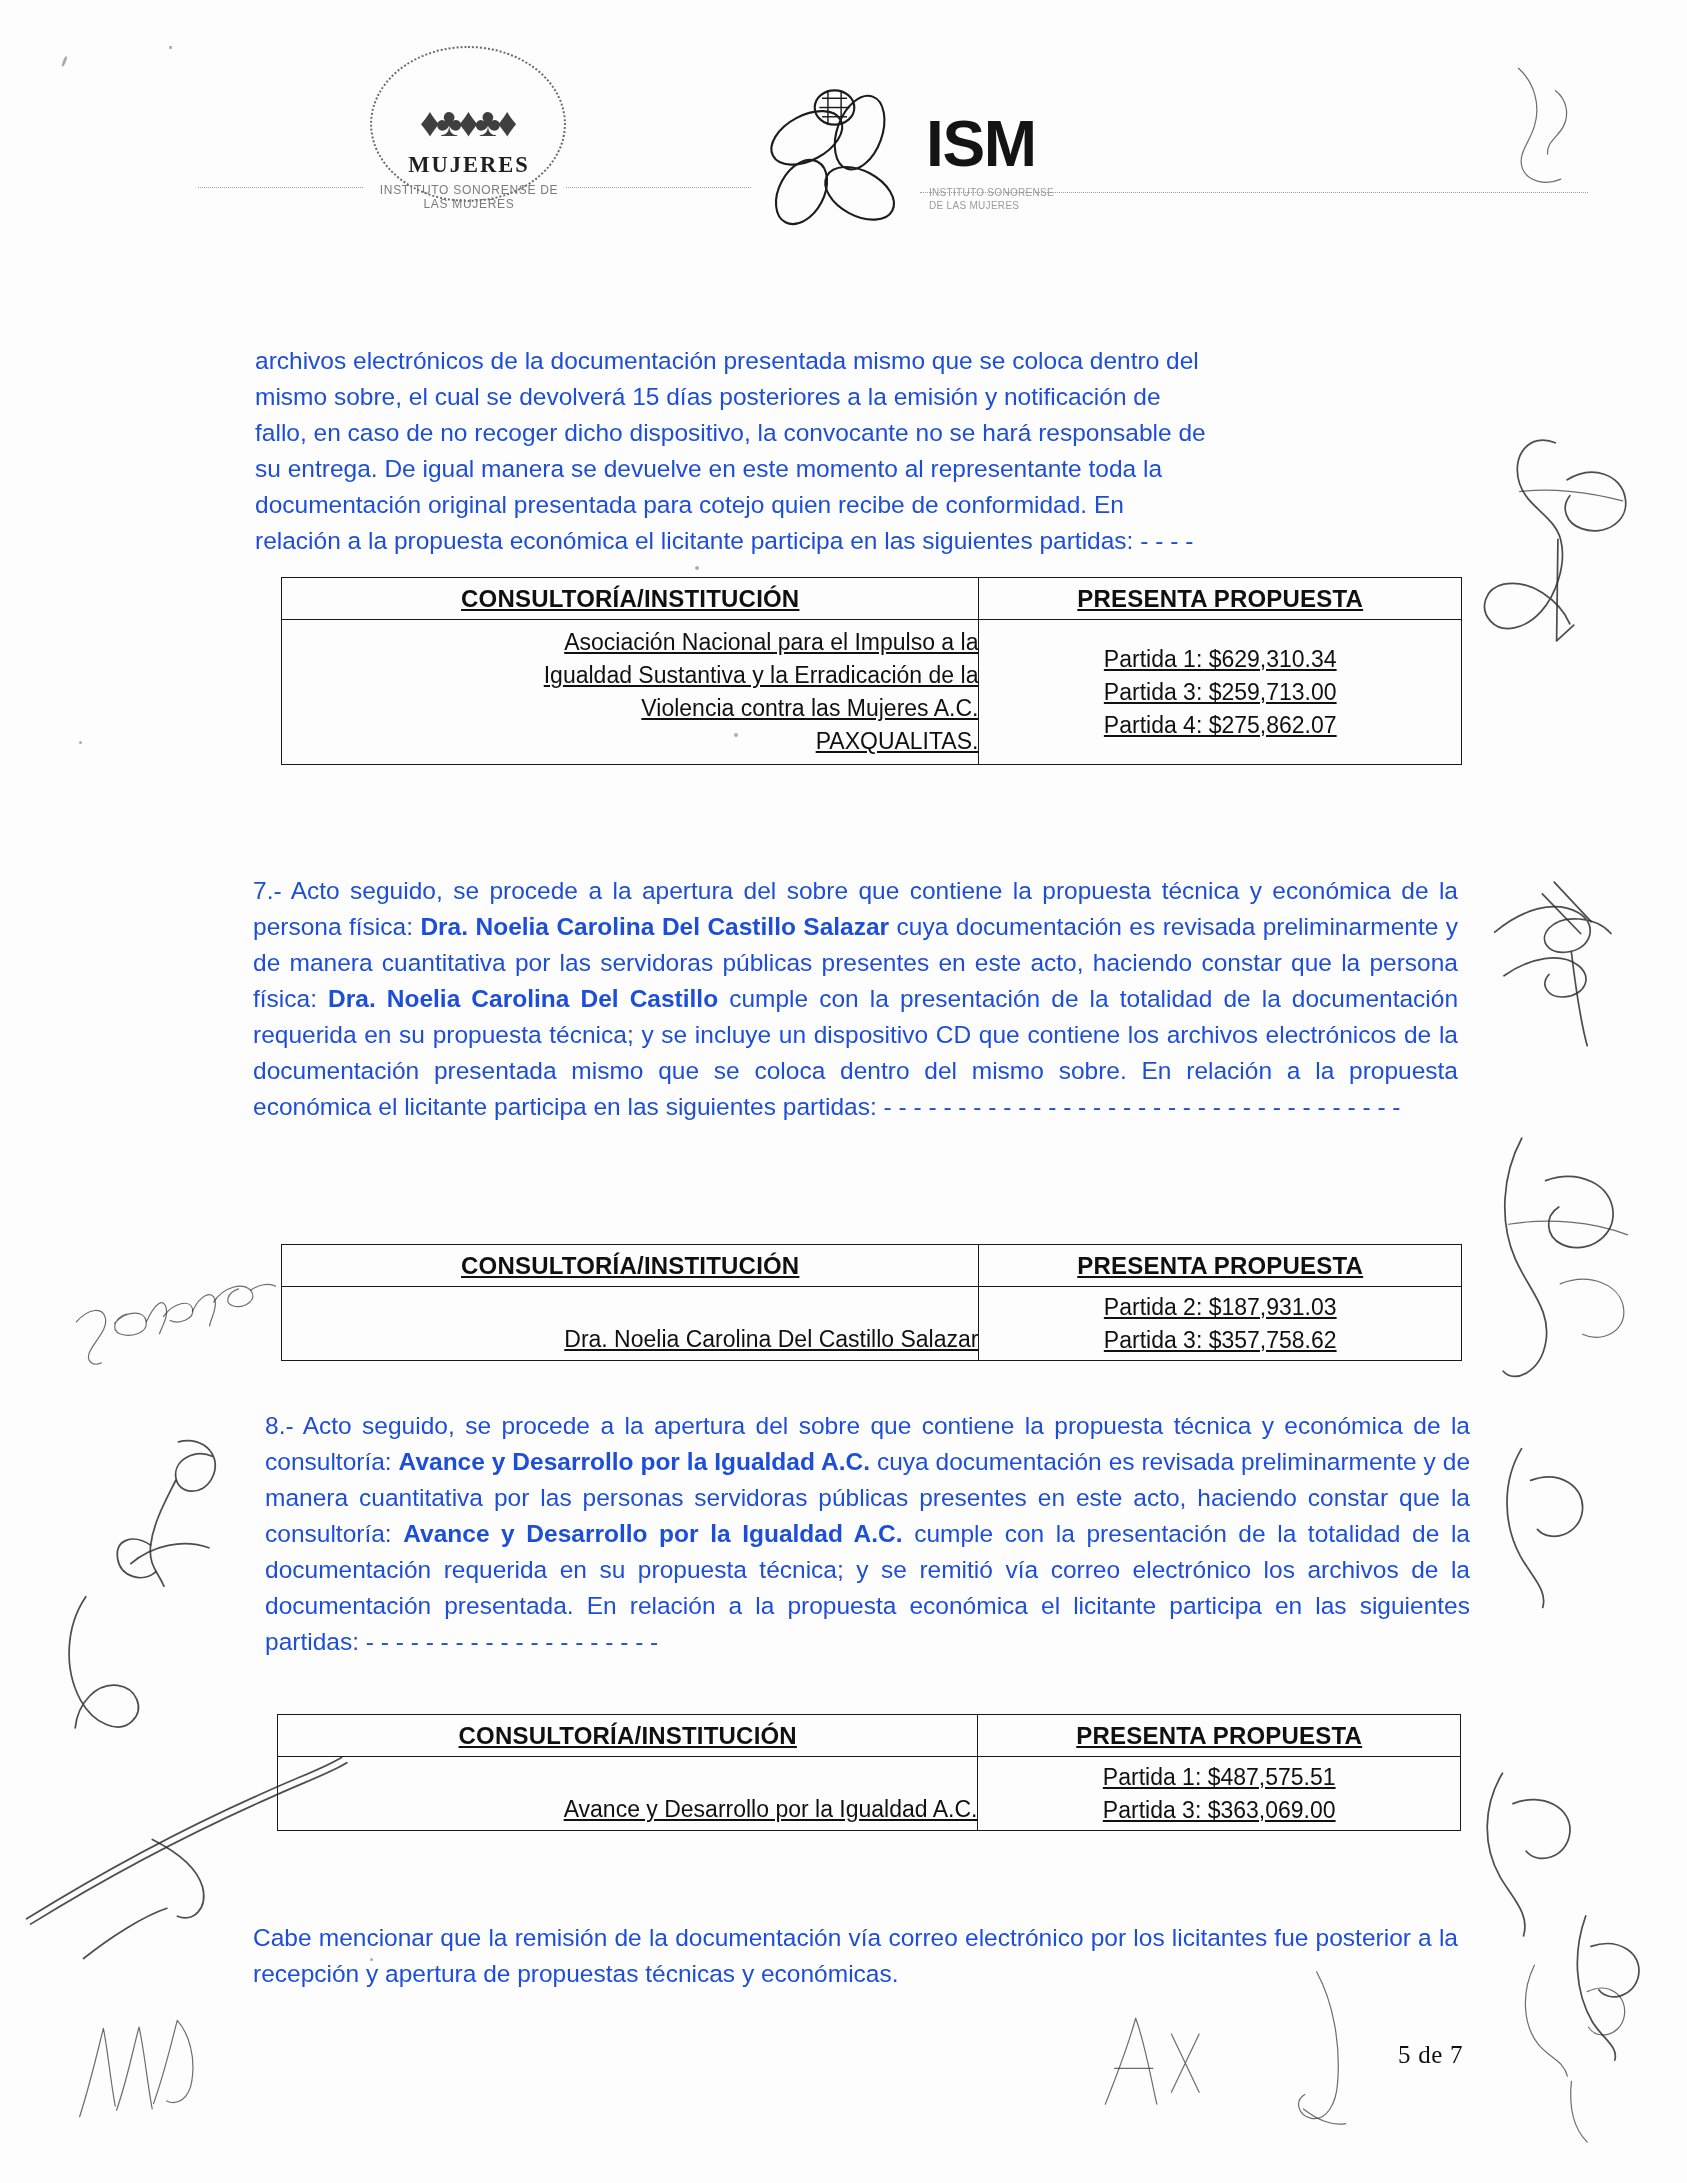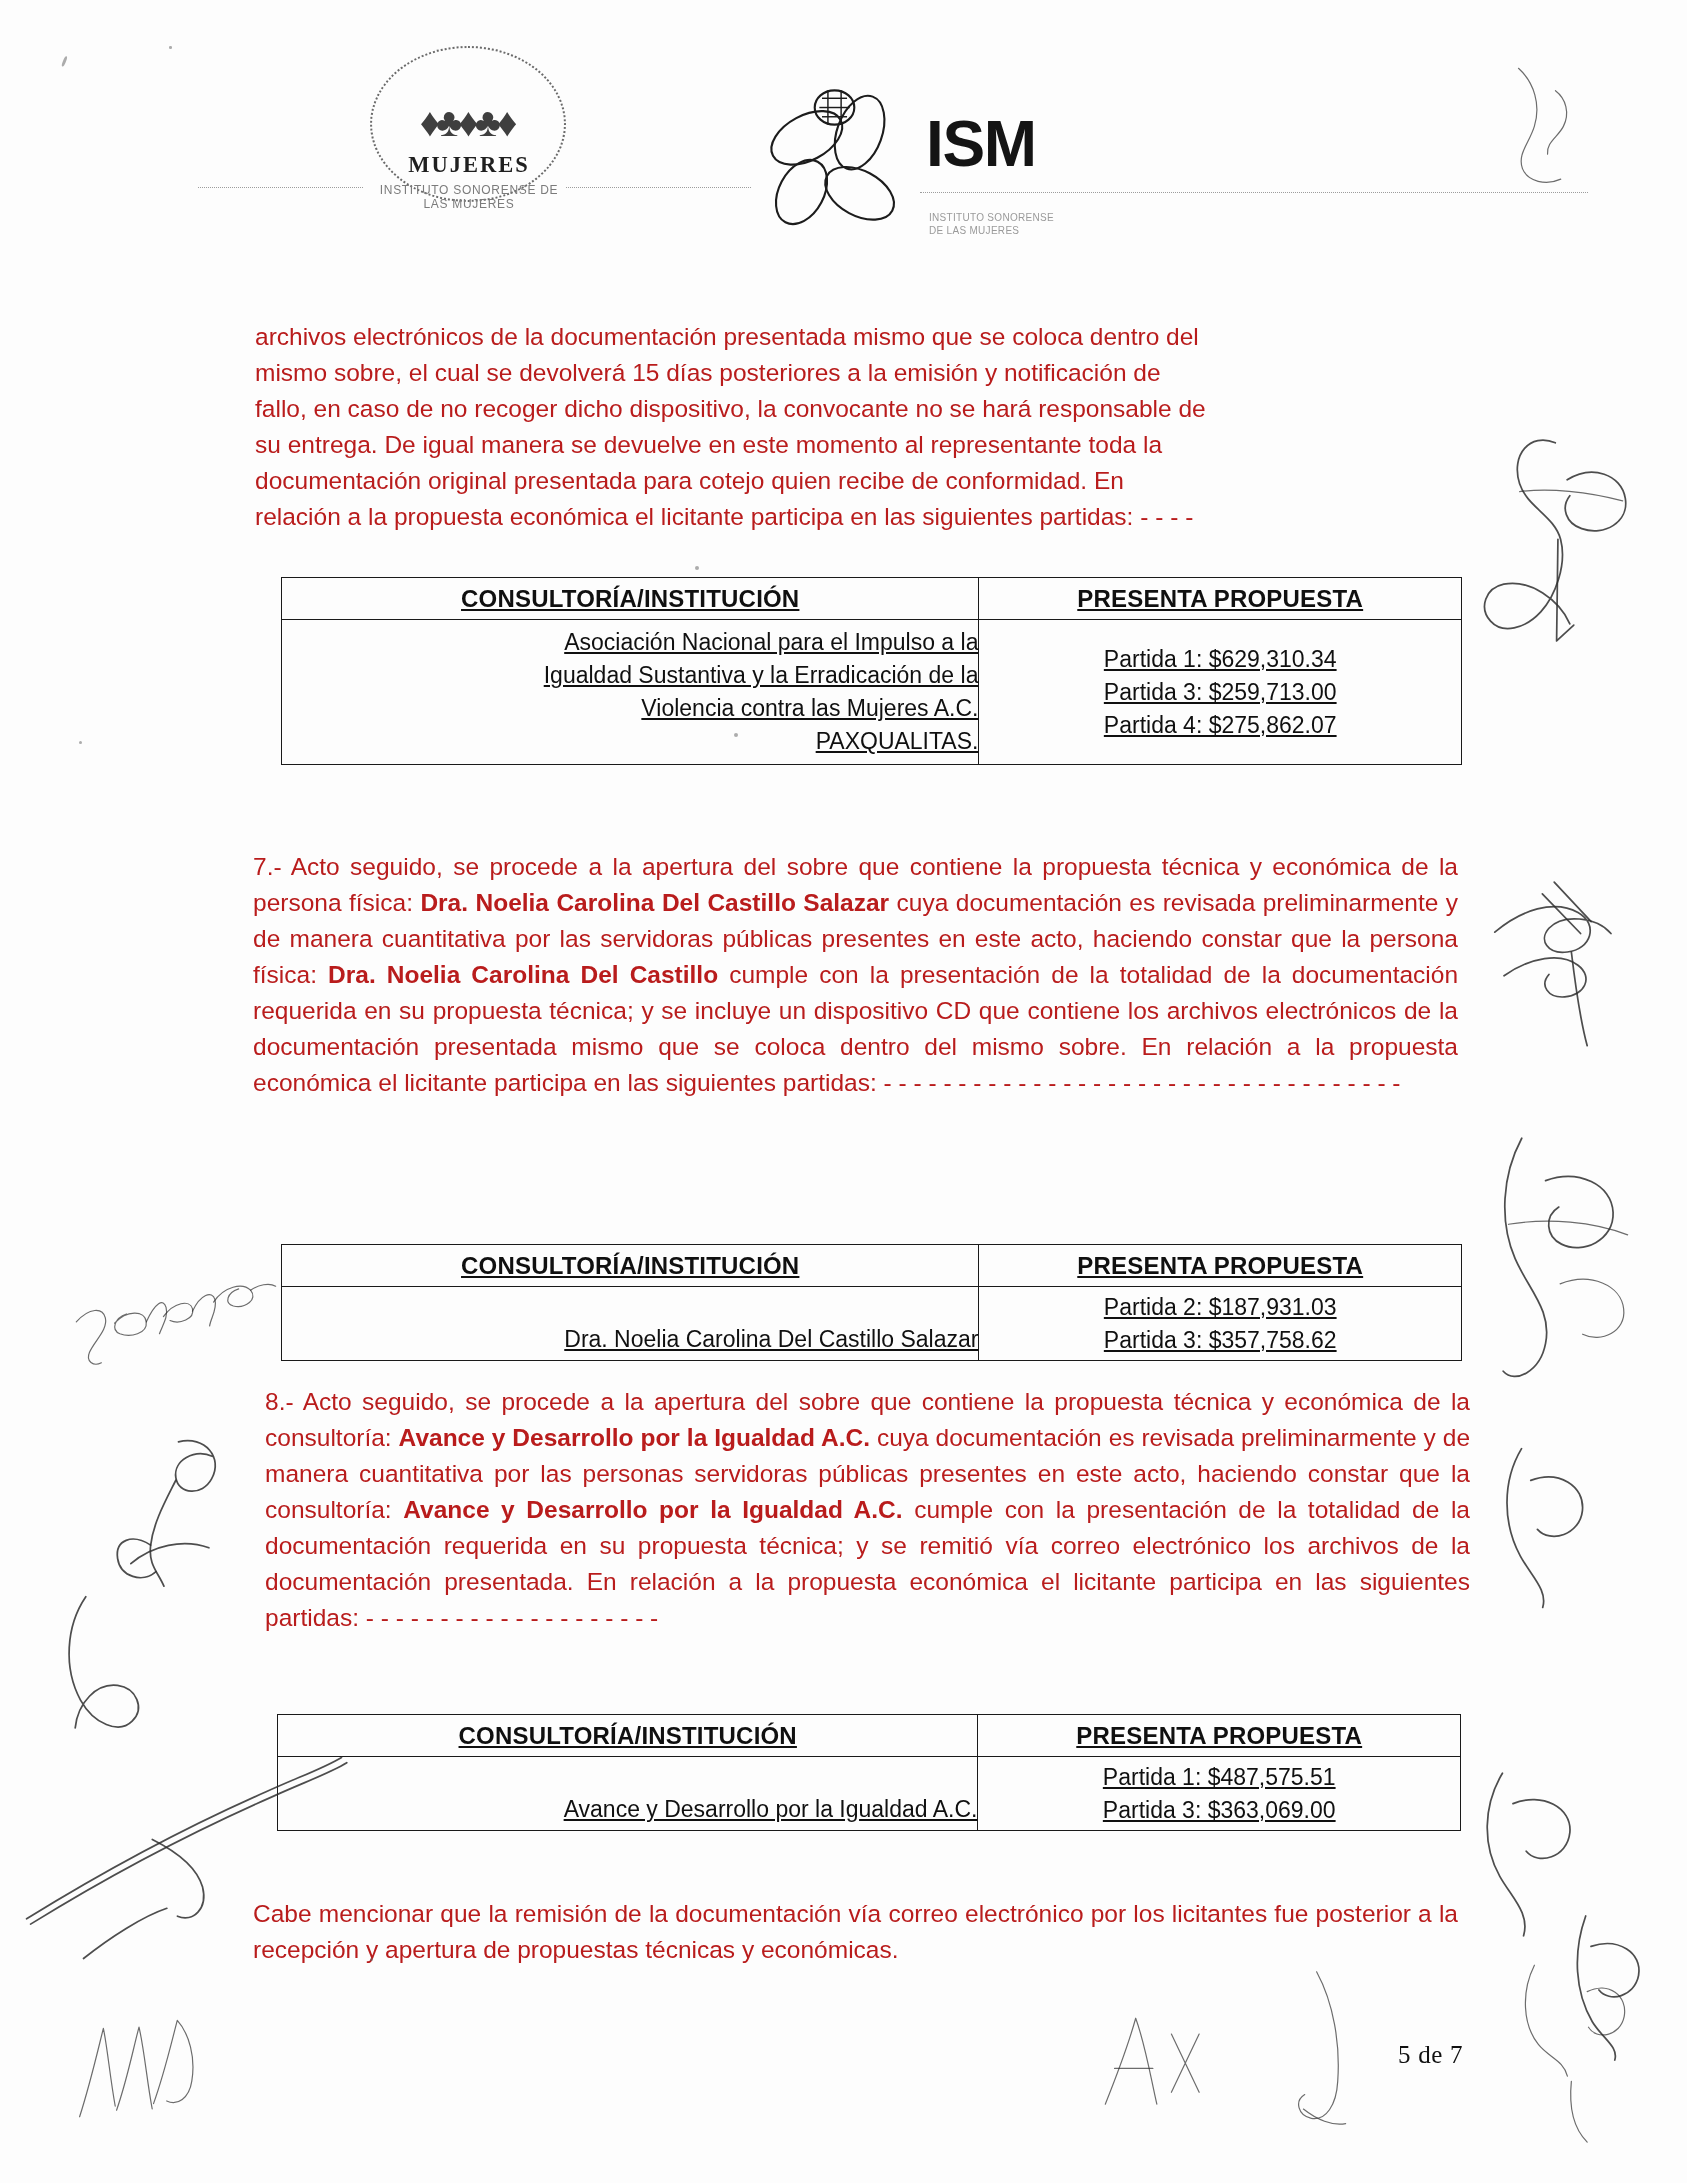--- a/index.html
+++ b/index.html
@@ -95,34 +95,34 @@
     color: #141414;
     line-height: 64px;
   }
   .ism-sub1, .ism-sub2 {
     position: absolute;
     left: 929px;
     font-size: 10px;
     letter-spacing: 0.3px;
     color: #9a9a9a;
     white-space: nowrap;
-    margin-top: 25px;
   }
   .ism-sub1 { top: 187px; }
   .ism-sub2 { top: 200px; }
 
   
   .para {
     position: absolute;
     font-family: "Liberation Sans", sans-serif;
     font-size: 24.5px;
     line-height: 36px;
-    color: #b91c1c;
+    color: #1d4ed8;
     text-align: justify;
     text-justify: inter-word;
+    margin-top: 24px;
   }
   .para b { font-weight: bold; }
 
   
   .tbl {
     position: absolute;
     border-collapse: collapse;
     font-family: "Liberation Sans", sans-serif;
     color: #101010;
     background: transparent;

